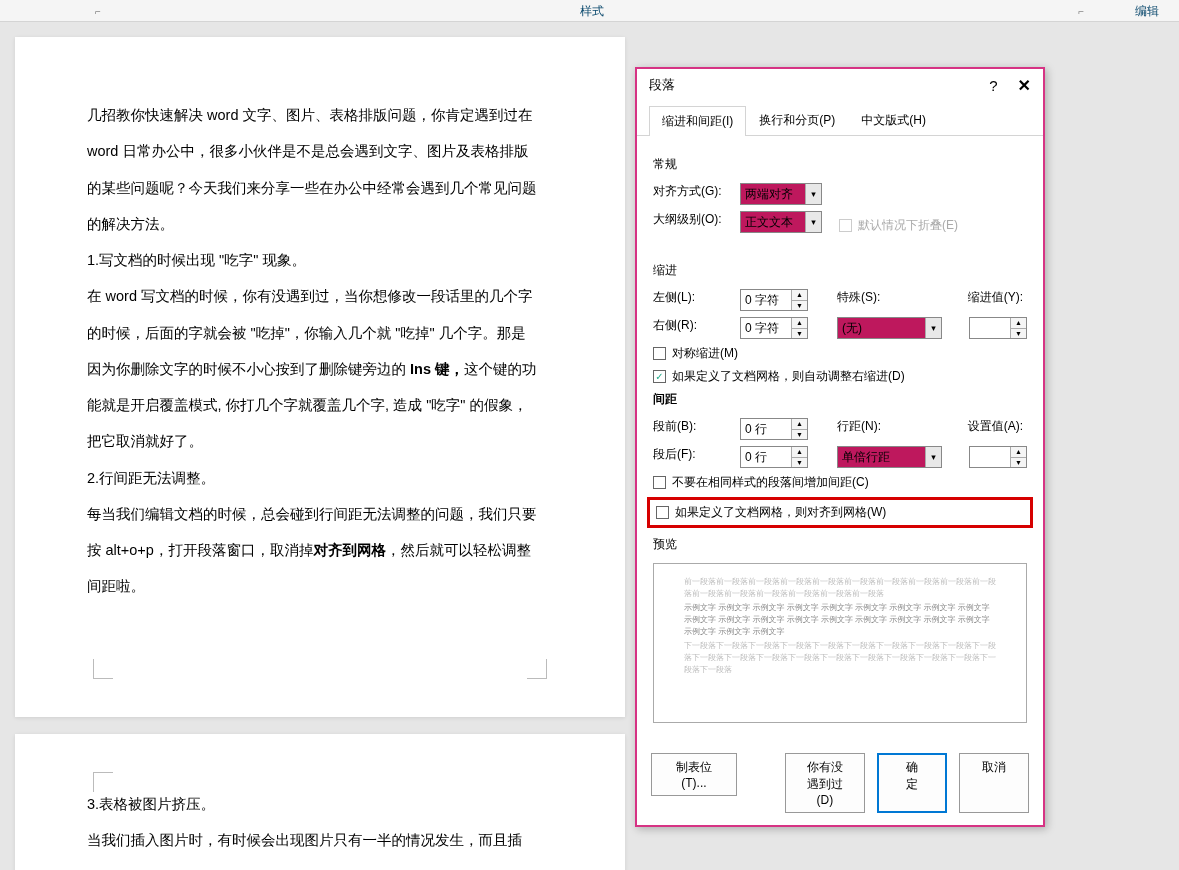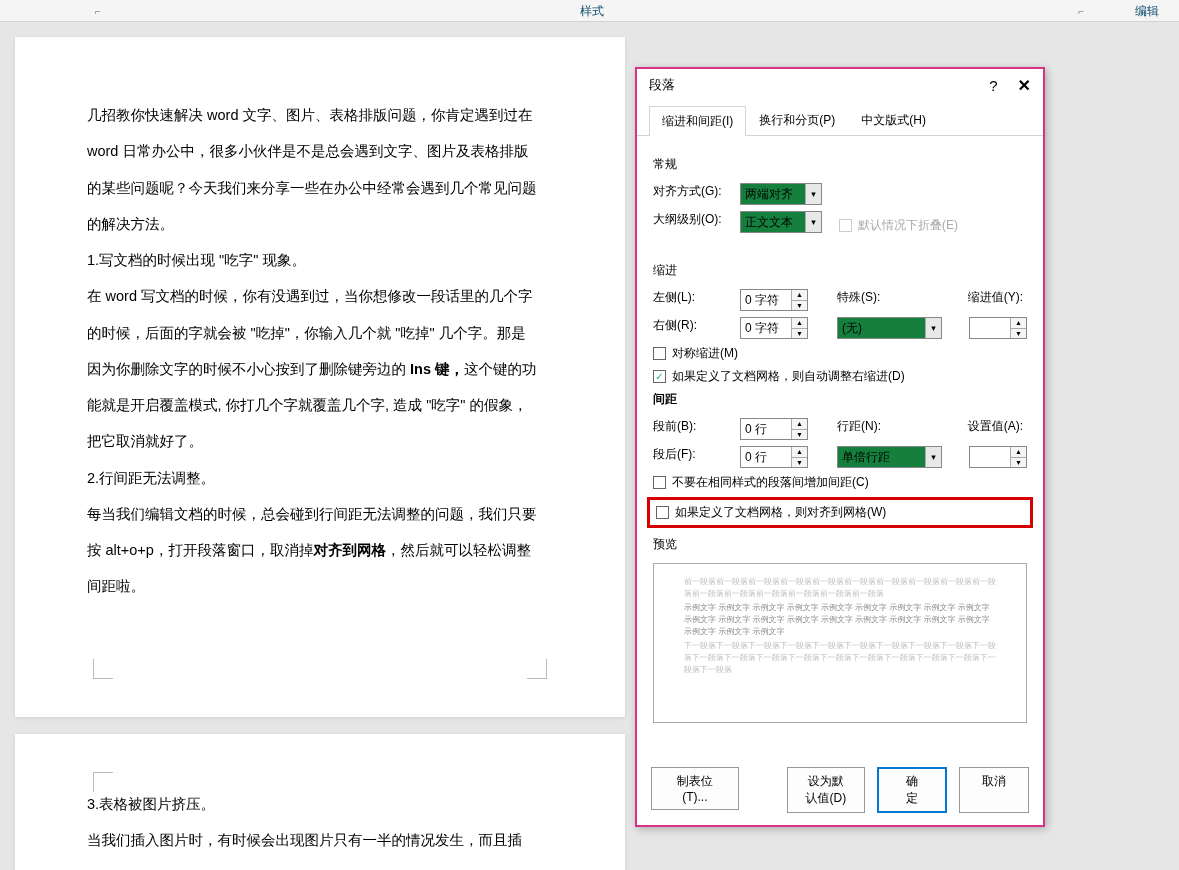--- a/index.html
+++ b/index.html
@@ -28,21 +28,21 @@
 
 .tabs { display: flex; padding: 0 12px; gap: 0; border-bottom: 1px solid #d4d4d4; margin-top: 4px; }
 .tab { padding: 6px 12px; font-size: 12px; border: 1px solid transparent; border-bottom: none; cursor: pointer; }
 .tab.active { border-color: #d4d4d4; background: #fff; position: relative; top: 1px; }
 
 .dlg-body { padding: 12px 16px; font-size: 12px; }
 .section-label { font-size: 12px; margin: 8px 0 10px 0; }
 .row { display: flex; align-items: flex-start; margin: 6px 0; gap: 9px; }
 .field-label { width: 78px; font-size: 12px; }
 .field-label2 { width: 60px; text-align: left; font-size: 12px; margin-left: 20px; }
-.dropdown { border: 1px solid #888; padding: 2px 4px; min-width: 82px; height: 22px; display: inline-flex; align-items: center; justify-content: space-between; font-size: 12px; background: #15803d; }
+.dropdown { border: 1px solid #888; padding: 2px 4px; min-width: 82px; height: 22px; display: inline-flex; align-items: center; justify-content: space-between; font-size: 12px; background: #be185d; }
 .dropdown-arrow { background: #e8e8e8; border-left: 1px solid #aaa; width: 16px; text-align: center; font-size: 9px; margin: -2px -4px -2px 4px; align-self: stretch; display: flex; align-items: center; justify-content: center; }
 .spinner { border: 1px solid #888; height: 22px; width: 68px; display: inline-flex; align-items: center; font-size: 12px; }
 .spinner-val { flex: 1; padding: 0 4px; }
 .spinner-btns { width: 16px; border-left: 1px solid #aaa; display: flex; flex-direction: column; align-self: stretch; }
 .spinner-btn { flex: 1; font-size: 7px; display: flex; align-items: center; justify-content: center; background: #f5f5f5; }
 .spinner-btn:first-child { border-bottom: 1px solid #aaa; }
 .checkbox-row { display: flex; align-items: center; margin: 6px 0; gap: 6px; font-size: 12px; }
 .checkbox { width: 13px; height: 13px; border: 1px solid #666; display: inline-flex; align-items: center; justify-content: center; font-size: 10px; color: #2a8; }
 .checkbox.checked::after { content: "✓"; }
 .highlight-box { border: 3px solid #d60000; padding: 2px 6px; margin: 2px -6px; }
@@ -219,20 +219,20 @@
       <div class="preview-box">
         <div>前一段落前一段落前一段落前一段落前一段落前一段落前一段落前一段落前一段落前一段落前一段落前一段落前一段落前一段落前一段落前一段落</div>
         <div class="preview-sample">示例文字 示例文字 示例文字 示例文字 示例文字 示例文字 示例文字 示例文字 示例文字 示例文字 示例文字 示例文字 示例文字 示例文字 示例文字 示例文字 示例文字 示例文字 示例文字 示例文字 示例文字</div>
         <div>下一段落下一段落下一段落下一段落下一段落下一段落下一段落下一段落下一段落下一段落下一段落下一段落下一段落下一段落下一段落下一段落下一段落下一段落下一段落下一段落下一段落</div>
       </div>
     </div>
 
     <div class="dlg-footer">
       <span class="btn">制表位(T)...</span>
       <span class="footer-right">
-        <span class="btn">设为默认值(D)</span>
+        <span class="btn">你有没遇到过(D)</span>
         <span class="btn primary">确定</span>
         <span class="btn">取消</span>
       </span>
     </div>
   </div>
 
 </div>
 
 </body></html>

